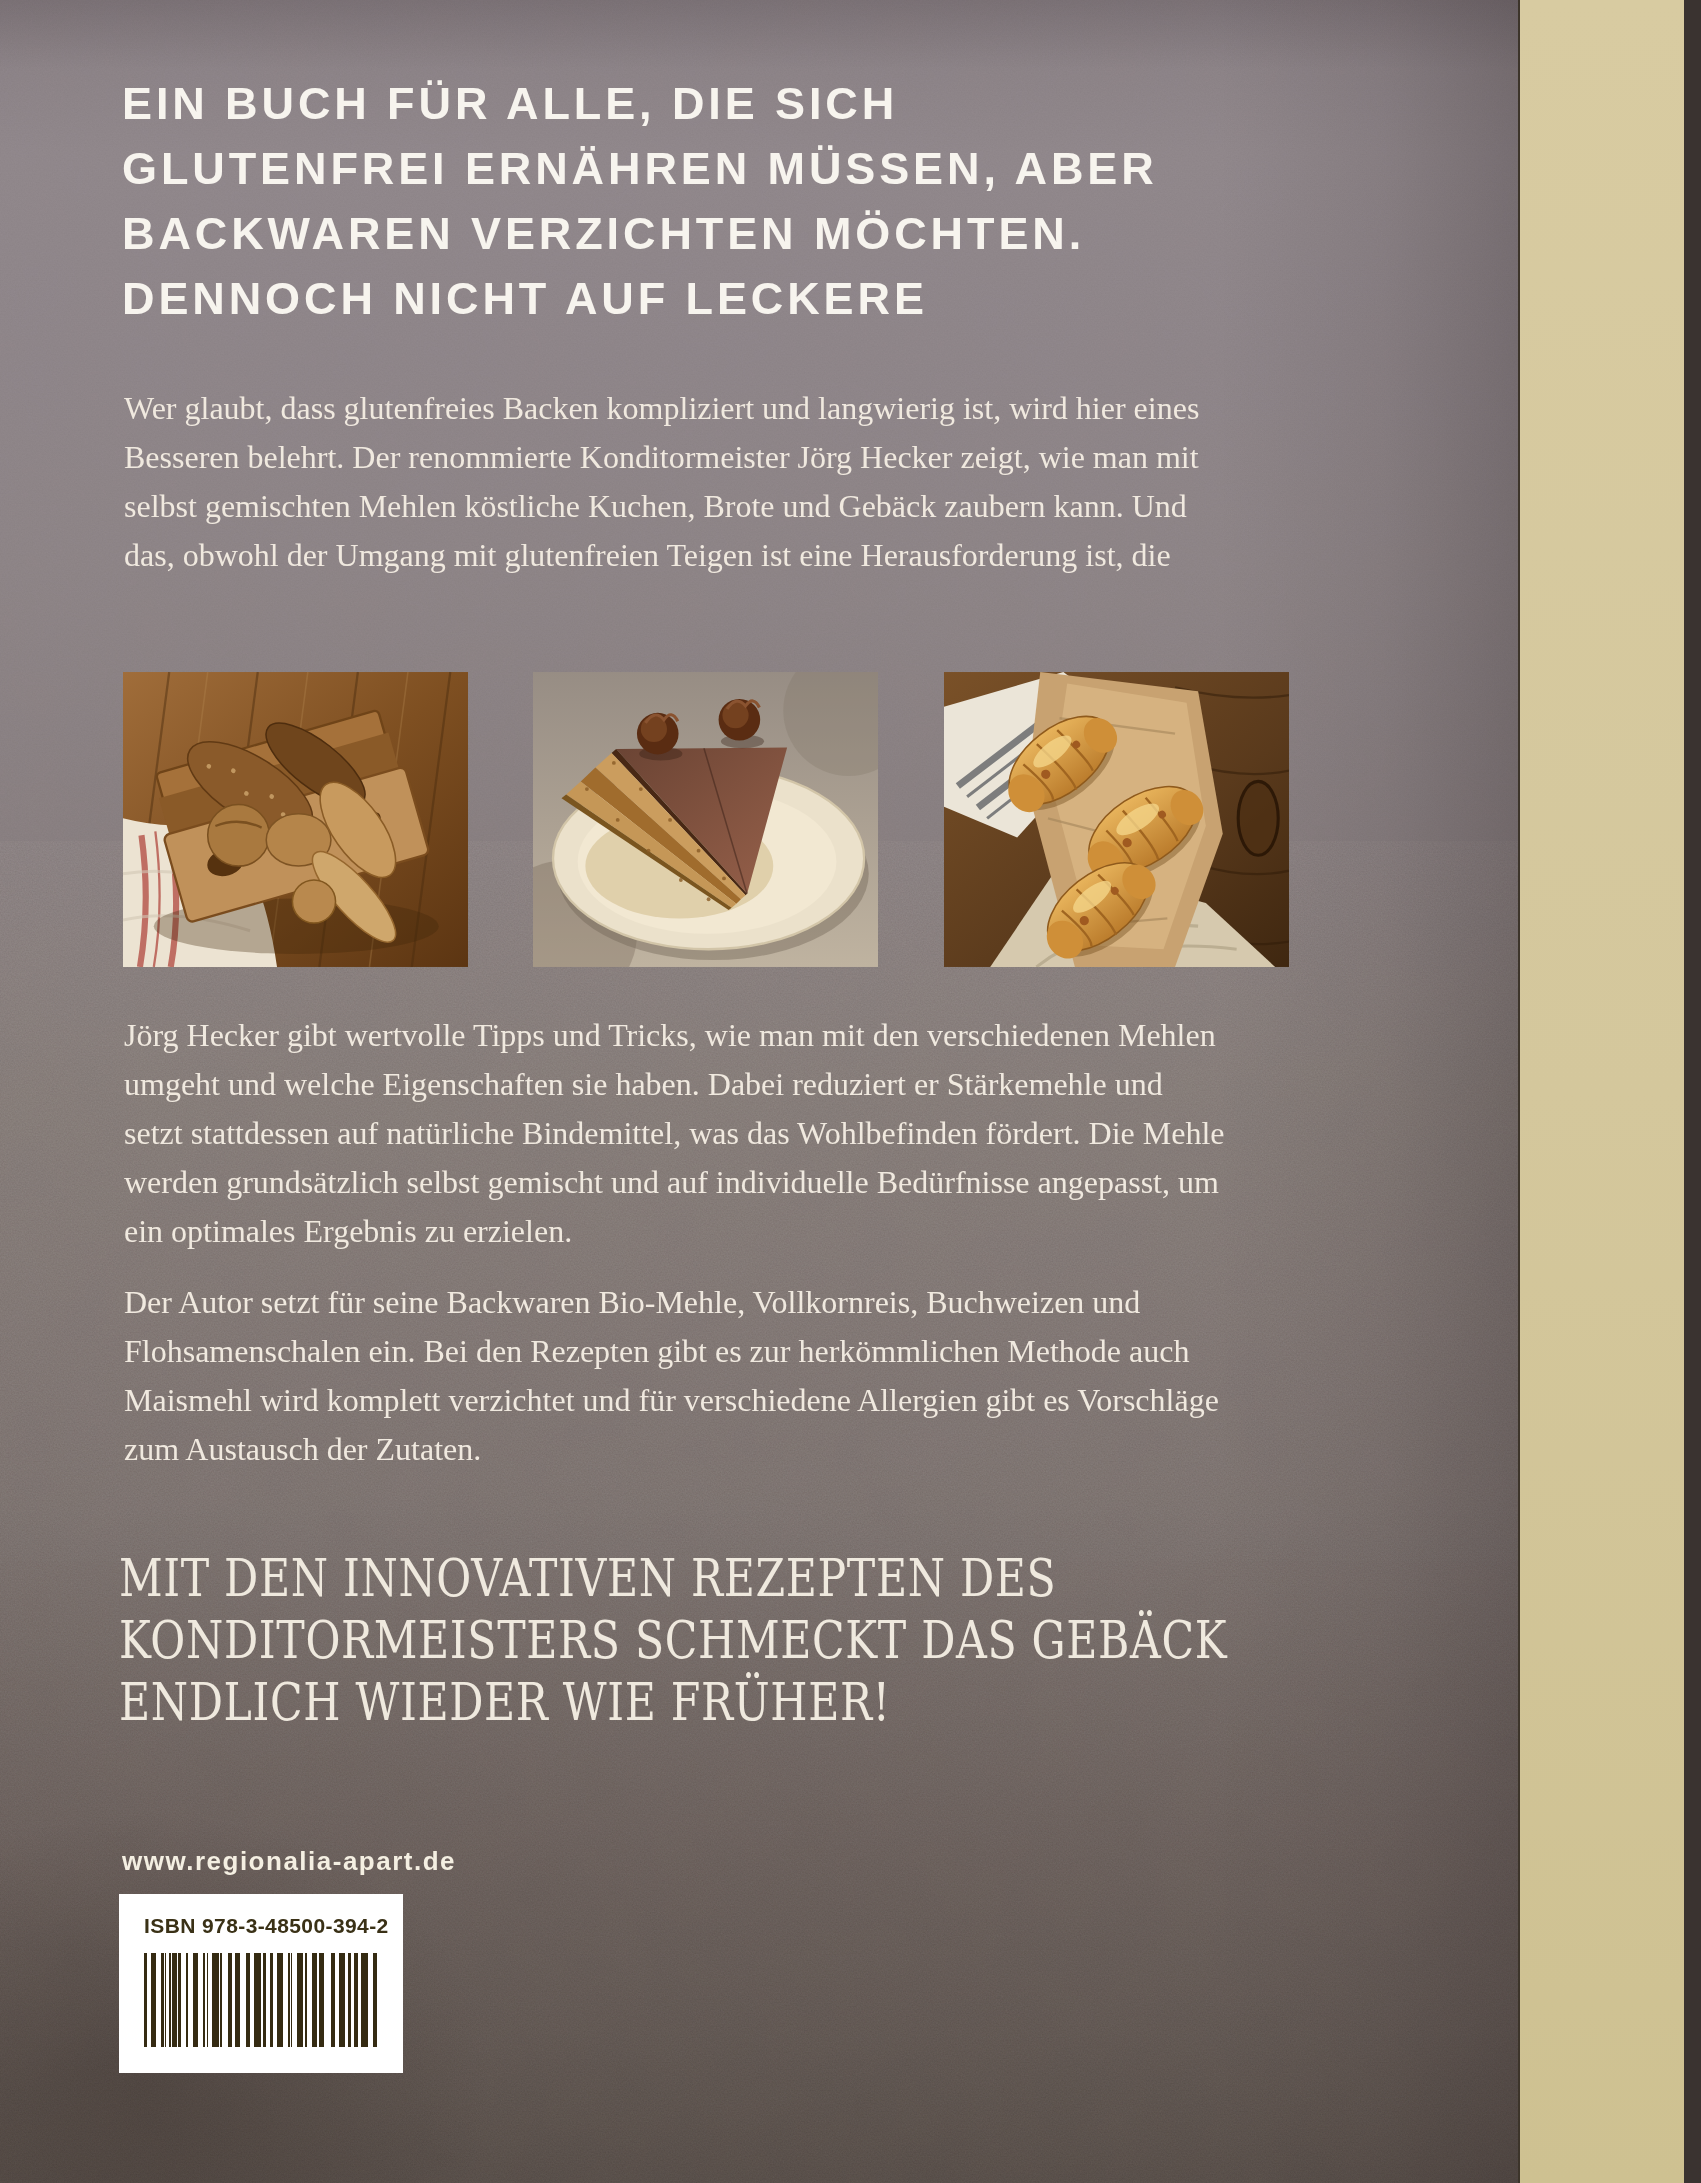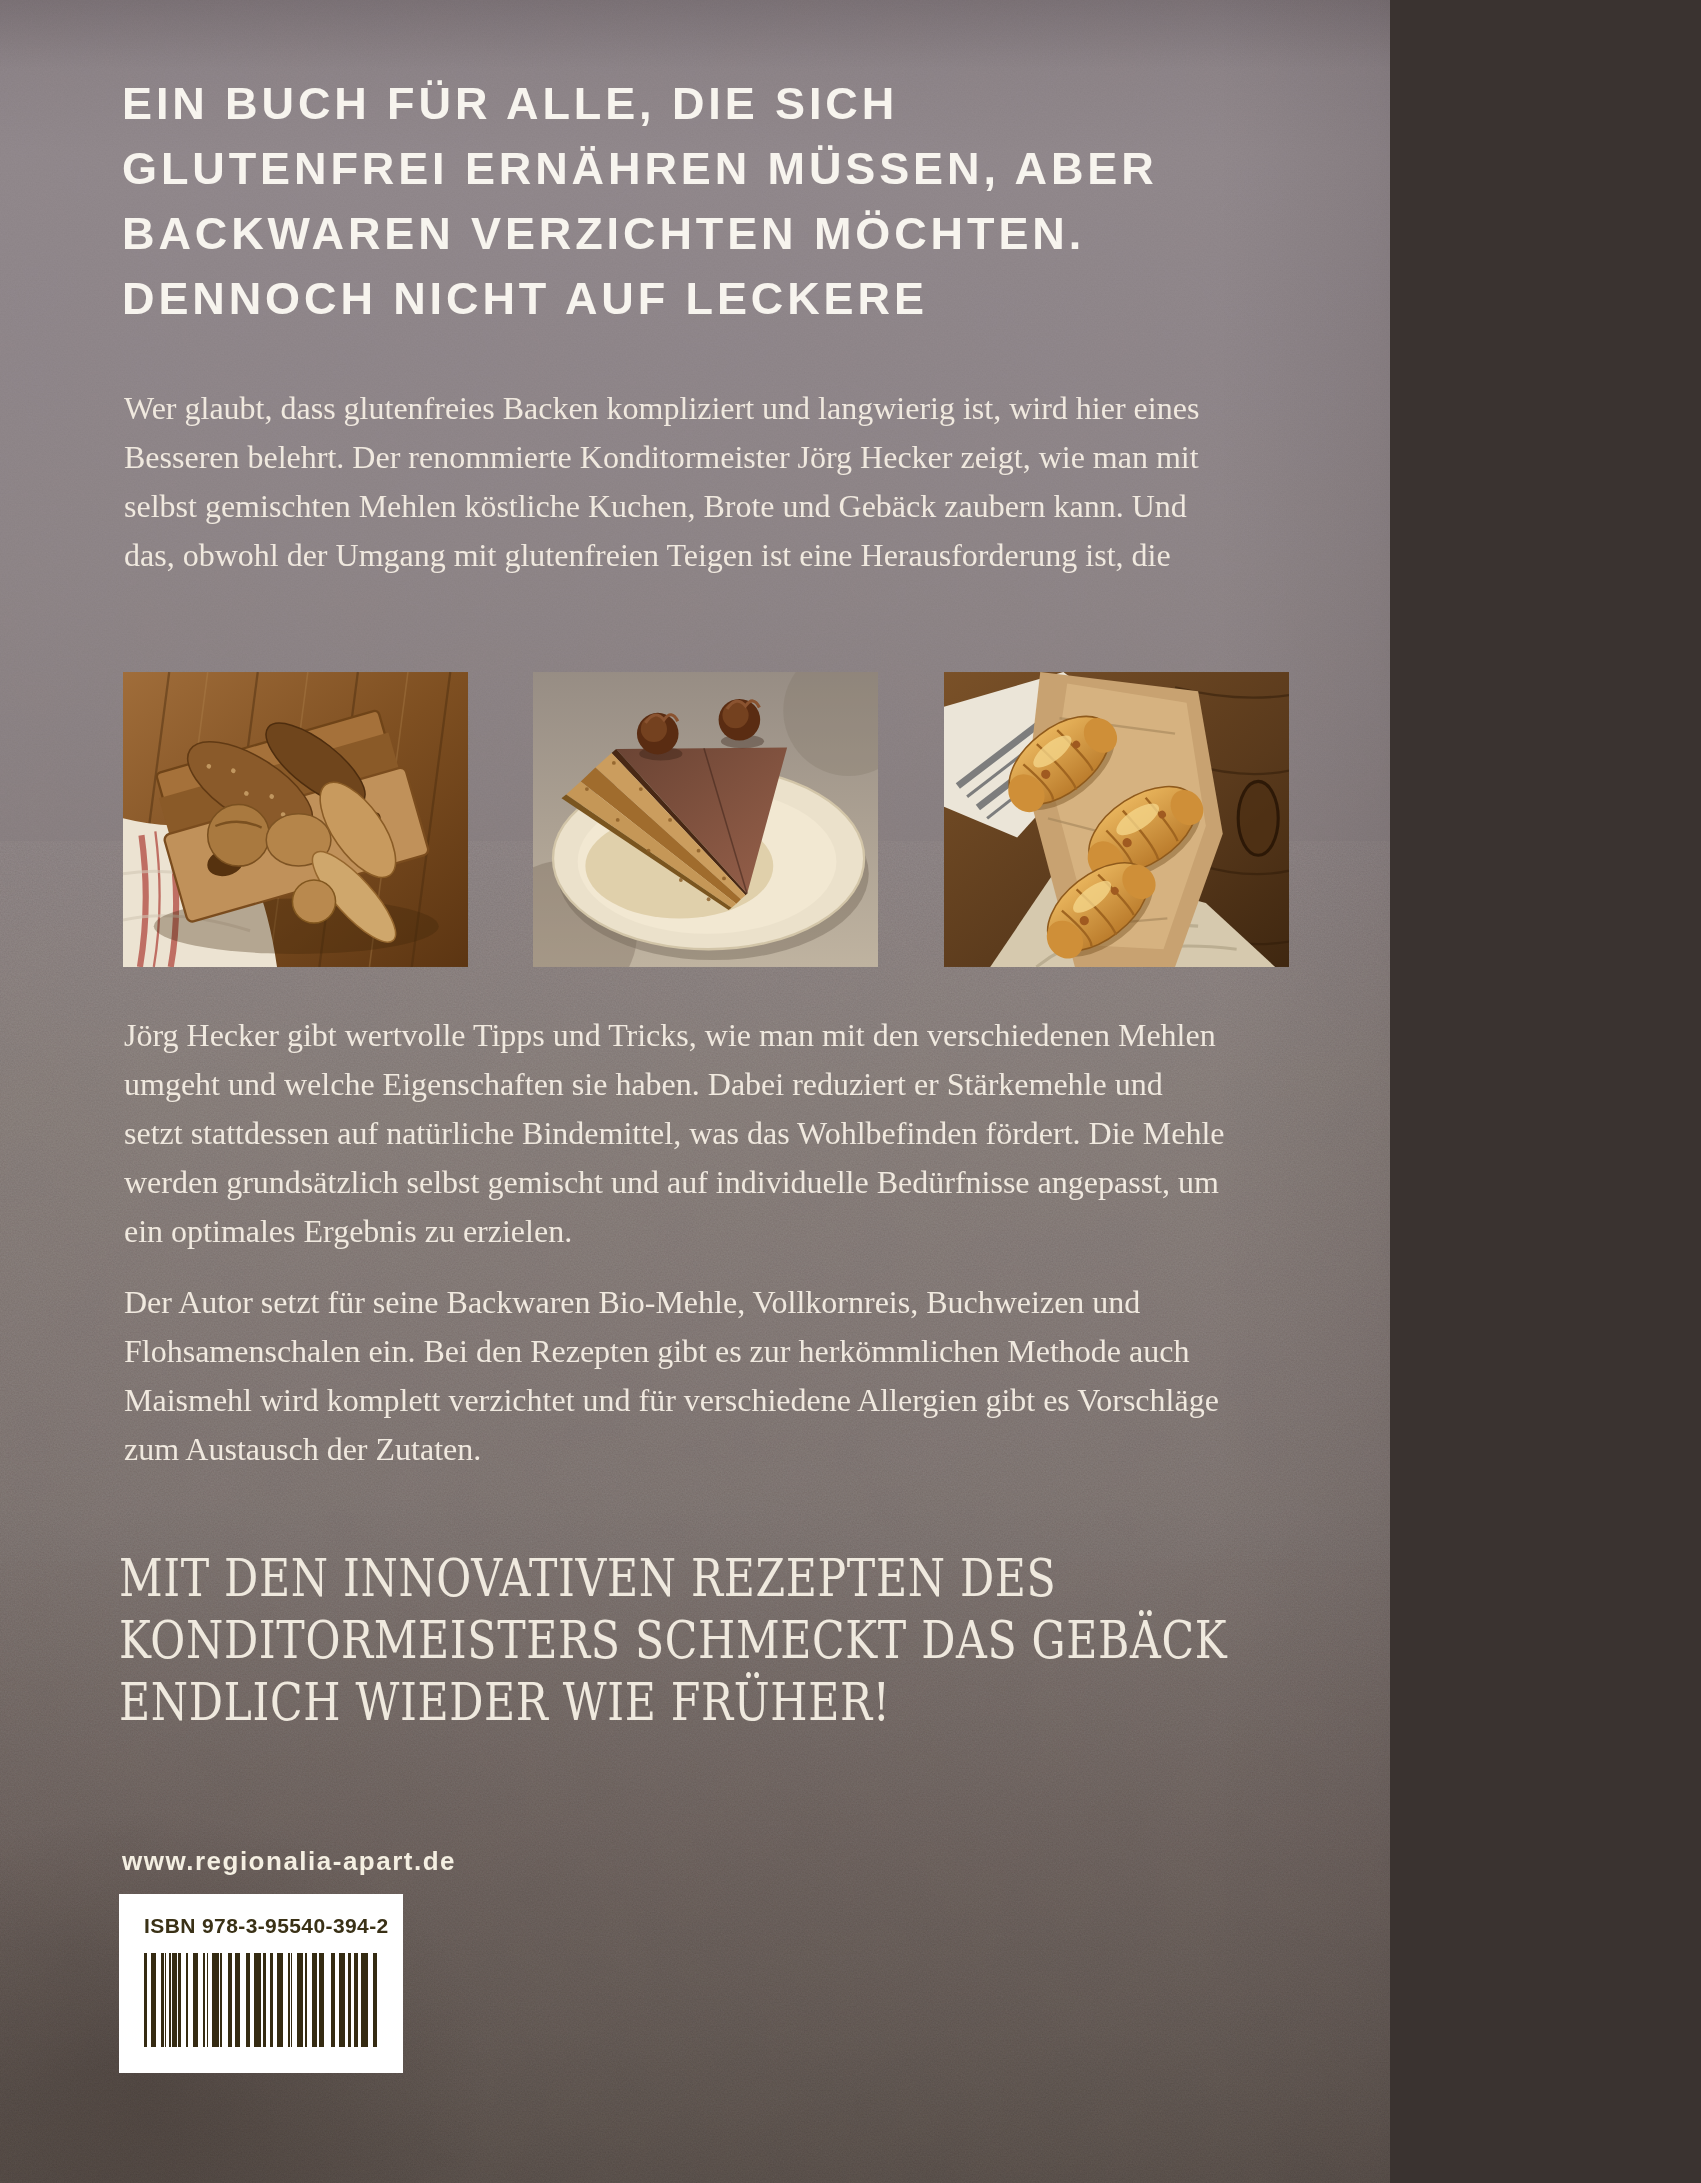--- a/index.html
+++ b/index.html
@@ -1,16 +1,16 @@
 <!DOCTYPE html>
 <html style="font-size:12.3px"><head>
 <meta charset="utf-8">
 <style>
   html,body{margin:0;padding:0;background:#3a3330;}
-  .page{position:relative;width:1390px;height:2183px;overflow:hidden;
+  .page{position:relative;width:1684px;height:2183px;overflow:hidden;
         font-family:"Liberation Serif",serif;}
   
   .bg-base{position:absolute;left:0;top:0;width:1518px;height:2183px;
     background:linear-gradient(180deg,
       #857c81 0%, #8d8489 7%, #8b8287 16%, #8a8184 26%,
       #857c7e 38%, #7f7673 50%, #796f6d 62%, #726966 74%,
       #6c625f 85%, #665d59 94%, #615853 100%);}
   .noise-svg{position:absolute;left:0;top:0;}
   .shade{position:absolute;pointer-events:none;}
   .shade-right{left:1218px;top:0;width:301px;height:2183px;
@@ -314,18 +314,18 @@
 
   <div class="quote">
       <div class="line">MIT DEN INNOVATIVEN REZEPTEN DES</div>
       <div class="line">KONDITORMEISTERS SCHMECKT DAS GEBÄCK</div>
       <div class="line">ENDLICH WIEDER WIE FRÜHER!</div>
     </div>
 
   <div class="website">www.regionalia-apart.de</div>
 
   <div class="isbn-box">
-    <div class="isbn-text">ISBN 978-3-95540-394-2</div>
+    <div class="isbn-text">ISBN 978-3-48500-394-2</div>
     <div class="barcode"></div>
   </div>
 
 </div>
 
 
 </body></html>

